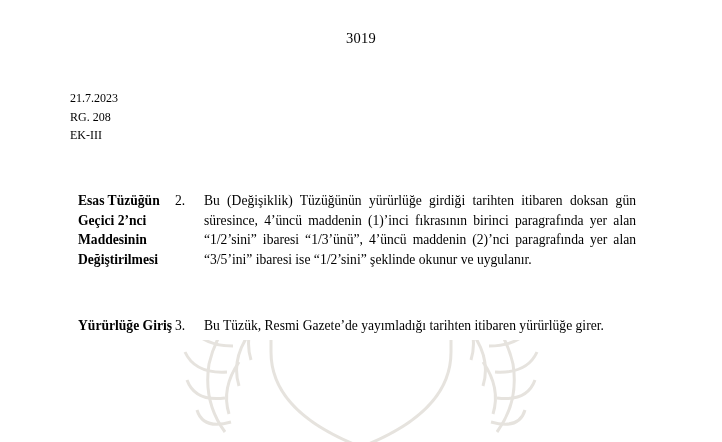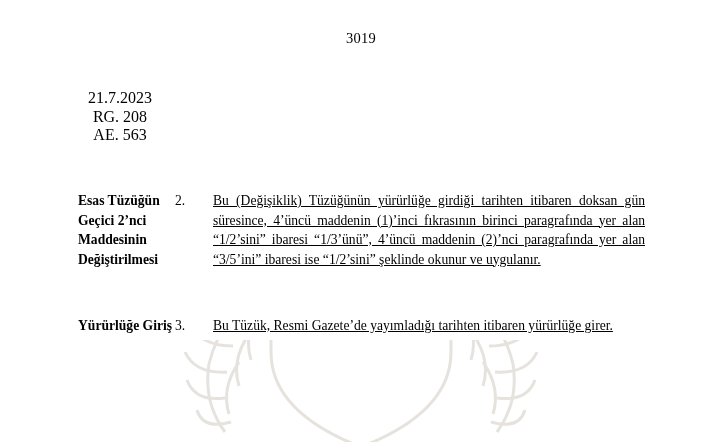--- a/index.html
+++ b/index.html
@@ -28,22 +28,22 @@
     width: 722px;
     text-align: center;
     font-size: 14.5px;
     letter-spacing: 0.3px;
   }
   .meta-block {
     position: absolute;
     top: 89px;
     left: 70px;
     width: 100px;
-    text-align: center;
-    font-size: 16px;
+    text-align: left;
+    font-size: 12px;
     line-height: 18.5px;
   }
   .meta-line {
     white-space: nowrap;
   }
   .article {
     position: absolute;
     left: 70px;
     width: 575px;
   }
@@ -62,28 +62,27 @@
   }
   .art-num {
     position: absolute;
     left: 105px;
     top: 0;
     font-size: 13.6px;
     line-height: 19.5px;
   }
   .art-body {
     position: absolute;
-    left: 143px;
+    left: 134px;
     top: 0;
     width: 432px;
     font-size: 13.6px;
     line-height: 19.5px;
     text-align: justify;
     text-justify: inter-word;
-    text-decoration: underline;
   }
   .watermark {
     position: absolute;
     left: 0;
     top: 340px;
     width: 722px;
     height: 102px;
     overflow: hidden;
     pointer-events: none;
   }
@@ -97,21 +96,21 @@
 </head>
 <body>
 
 <div class="page">
 
   <div class="page-number">3019</div>
 
   <div class="meta-block">
     <div class="meta-line">21.7.2023</div>
     <div class="meta-line">RG. 208</div>
-    <div class="meta-line">AE. 563</div>
+    <div class="meta-line">EK-III</div>
   </div>
 
   <div class="article article-1">
     <div class="art-heading">Esas Tüzüğün Geçici 2’nci Maddesinin Değiştirilmesi</div>
     <div class="art-num">2.</div>
     <div class="art-body">Bu (Değişiklik) Tüzüğünün yürürlüğe girdiği tarihten itibaren doksan gün süresince, 4’üncü maddenin (1)’inci fıkrasının birinci paragrafında yer alan “1/2’sini” ibaresi “1/3’ünü”, 4’üncü maddenin (2)’nci paragrafında yer alan “3/5’ini” ibaresi ise “1/2’sini” şeklinde okunur ve uygulanır.</div>
   </div>
 
   <div class="article article-2">
     <div class="art-heading">Yürürlüğe Giriş</div>

